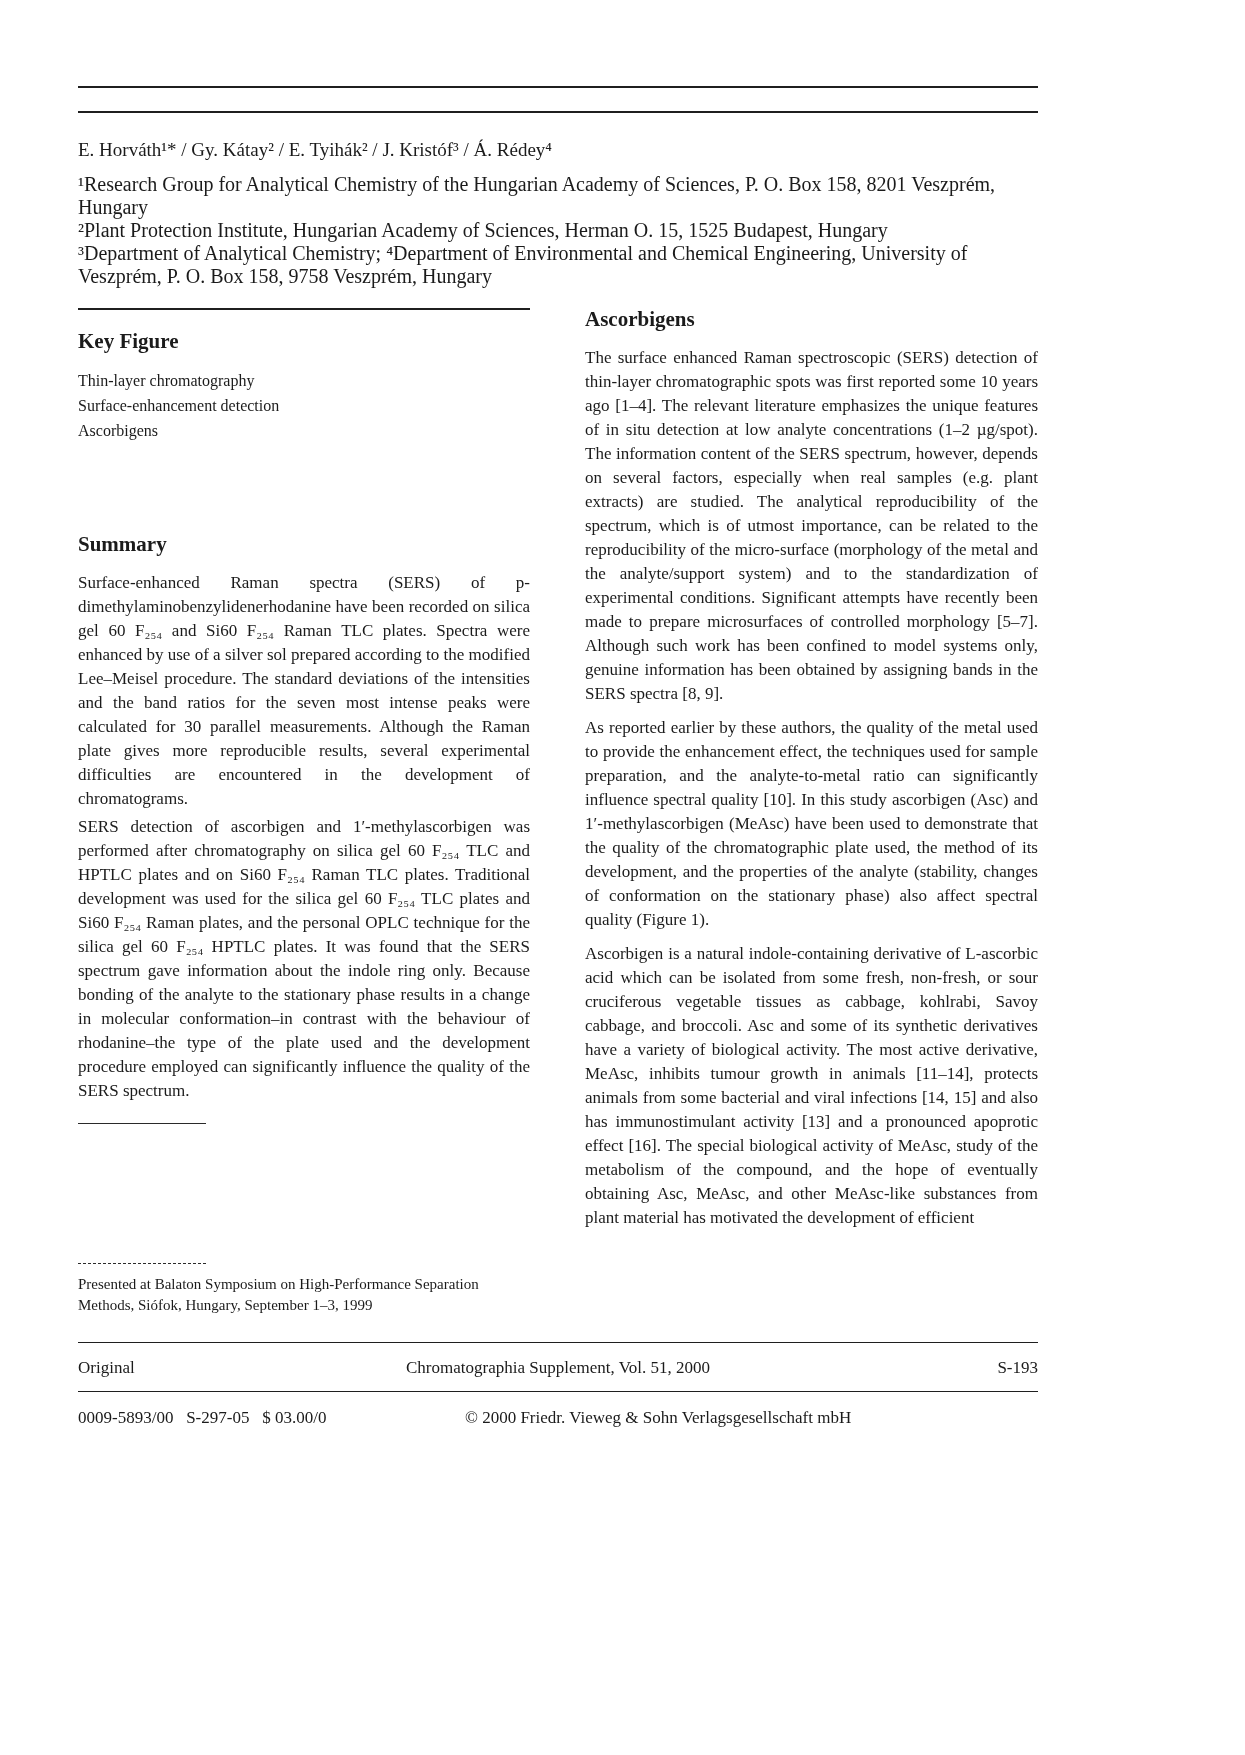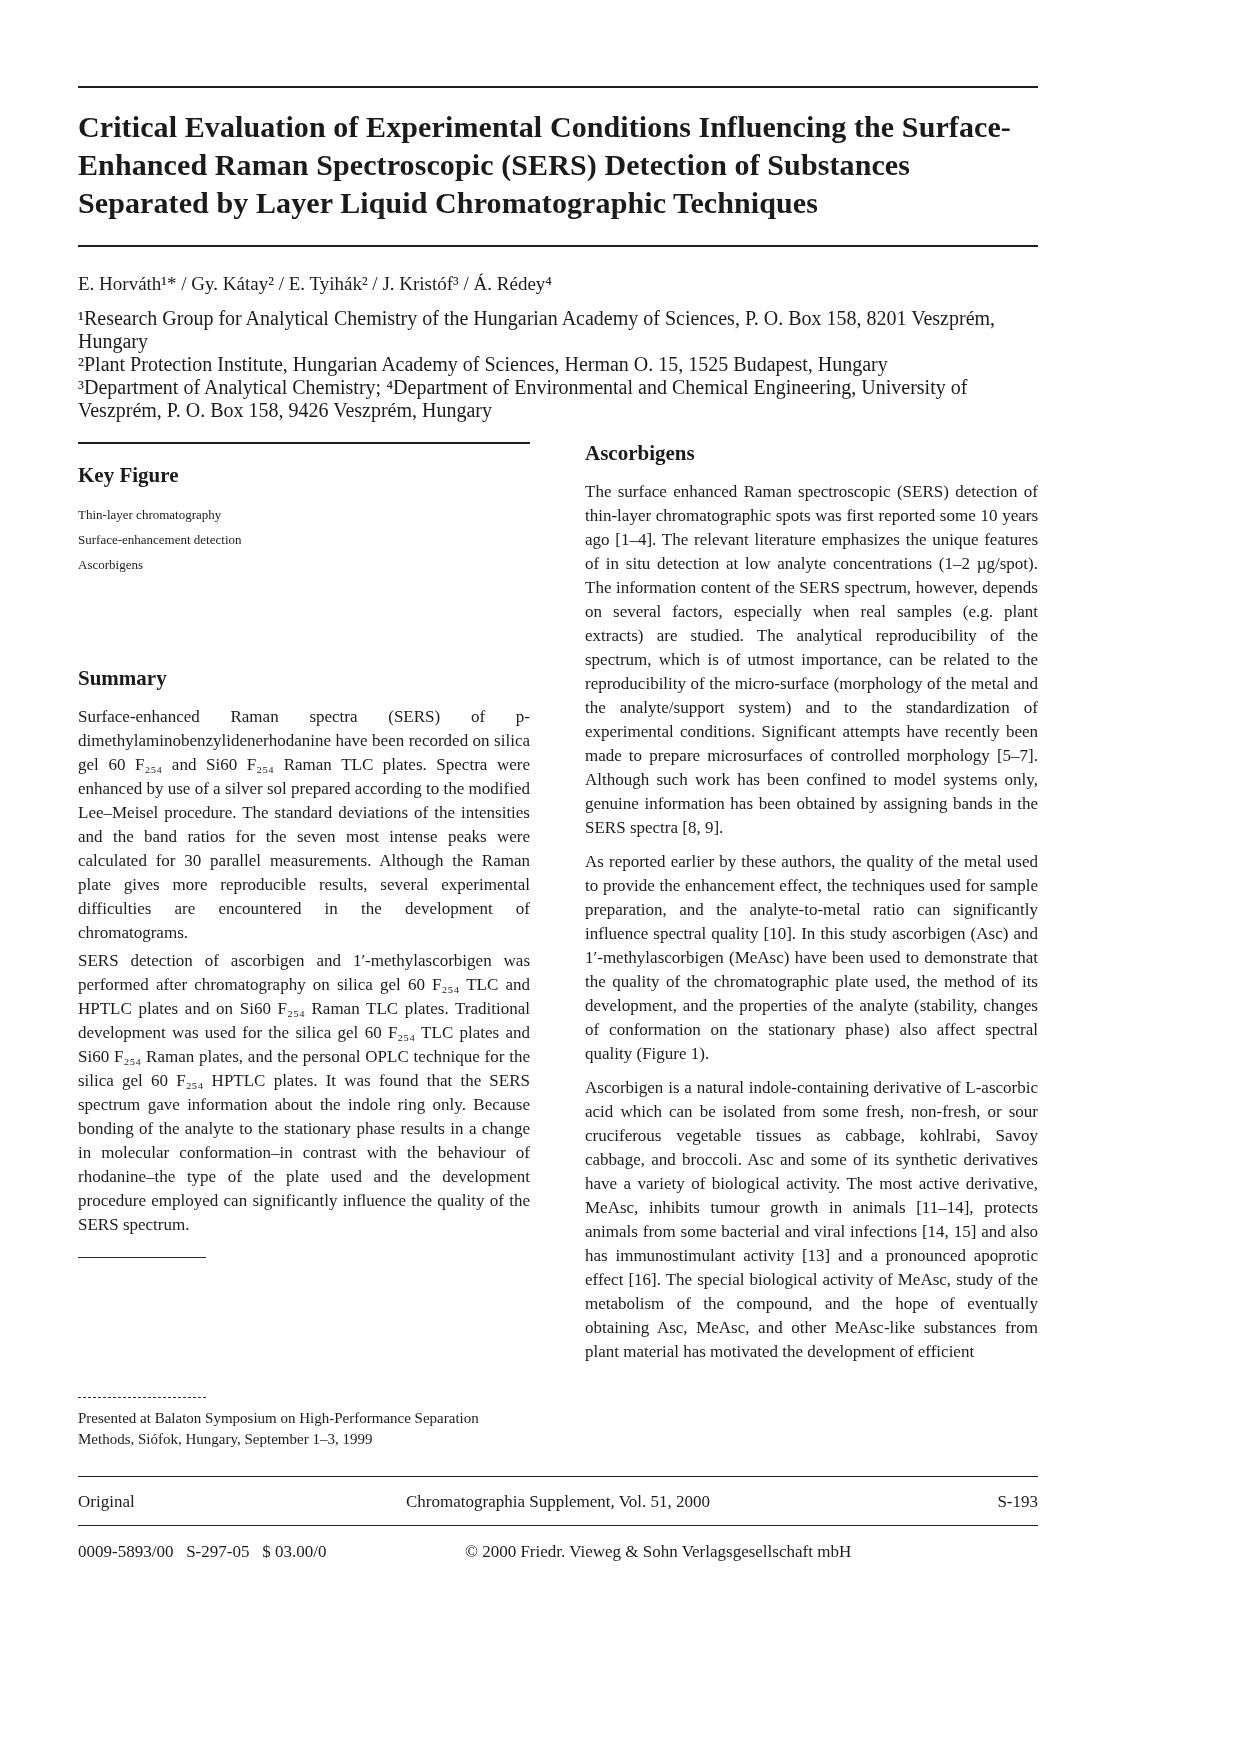--- a/index.html
+++ b/index.html
@@ -70,21 +70,21 @@
     width: 100%;
     margin: 2px 0 0 0;
   }
   h2 {
     font-size: 21px;
     font-weight: bold;
     margin: 0 0 14px 0;
     line-height: 26px;
   }
   .kw-heading { margin-top: 18px; }
-  .kw-list { font-size: 13px; line-height: 25px; }
+  .kw-list { font-size: 16px; line-height: 25px; }
   .summary-heading { margin-top: 88px; }
   .body-p {
     font-size: 17px;
     line-height: 24px;
     text-align: justify;
     margin: 0;
   }
   .p-gap { margin-top: 4px; }
   .p-gap2 { margin-top: 10px; }
   .short-rule {
@@ -128,30 +128,29 @@
   .f-copy { flex: 1 1 0; text-align: left; }
 </style>
 </head>
 <body>
 
 <div class="page">
   <div class="content">
 
     <hr class="rule rule-top">
 
-    <h1 class="title">Critical Evaluation of Experimental Conditions Influencing the Surface-Enhanced Raman Spectroscopic (SERS) Detection of Substances Separated by Layer Liquid Chromatographic Techniques</h1>
 
     <hr class="rule rule-title">
 
     <div class="authors">E. Horváth¹* / Gy. Kátay² / E. Tyihák² / J. Kristóf³ / Á. Rédey⁴</div>
 
     <div class="affiliations">
       <div class="affil">¹Research Group for Analytical Chemistry of the Hungarian Academy of Sciences, P. O. Box 158, 8201 Veszprém, Hungary</div>
       <div class="affil">²Plant Protection Institute, Hungarian Academy of Sciences, Herman O. 15, 1525 Budapest, Hungary</div>
-      <div class="affil">³Department of Analytical Chemistry; ⁴Department of Environmental and Chemical Engineering, University of Veszprém, P. O. Box 158, 9426 Veszprém, Hungary</div>
+      <div class="affil">³Department of Analytical Chemistry; ⁴Department of Environmental and Chemical Engineering, University of Veszprém, P. O. Box 158, 9758 Veszprém, Hungary</div>
     </div>
 
     <div class="columns">
 
       <div class="col-left">
         <hr class="kw-rule">
         <h2 class="kw-heading">Key Figure</h2>
         <div class="kw-list">
           <div class="kw-item">Thin-layer chromatography</div>
           <div class="kw-item">Surface-enhancement detection</div>

